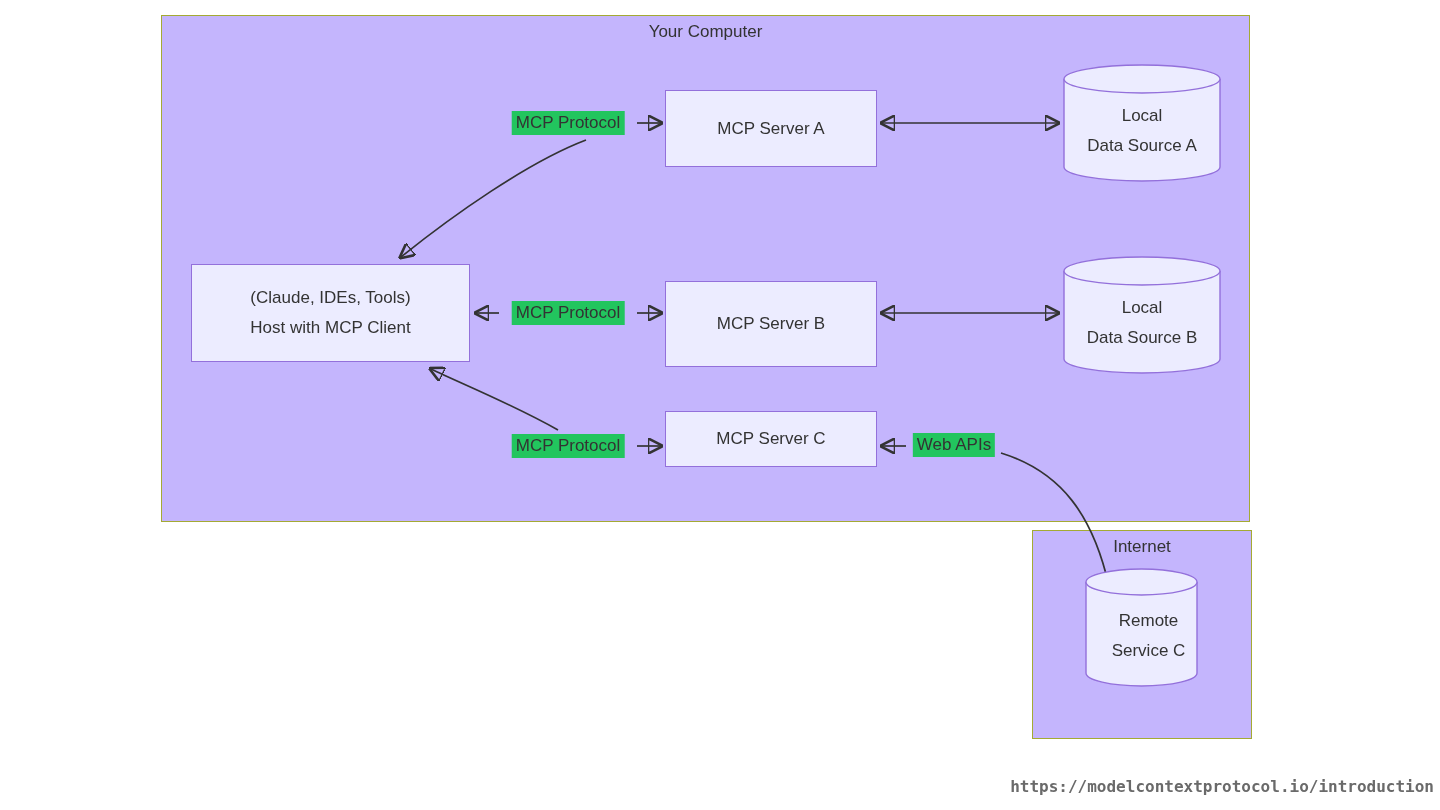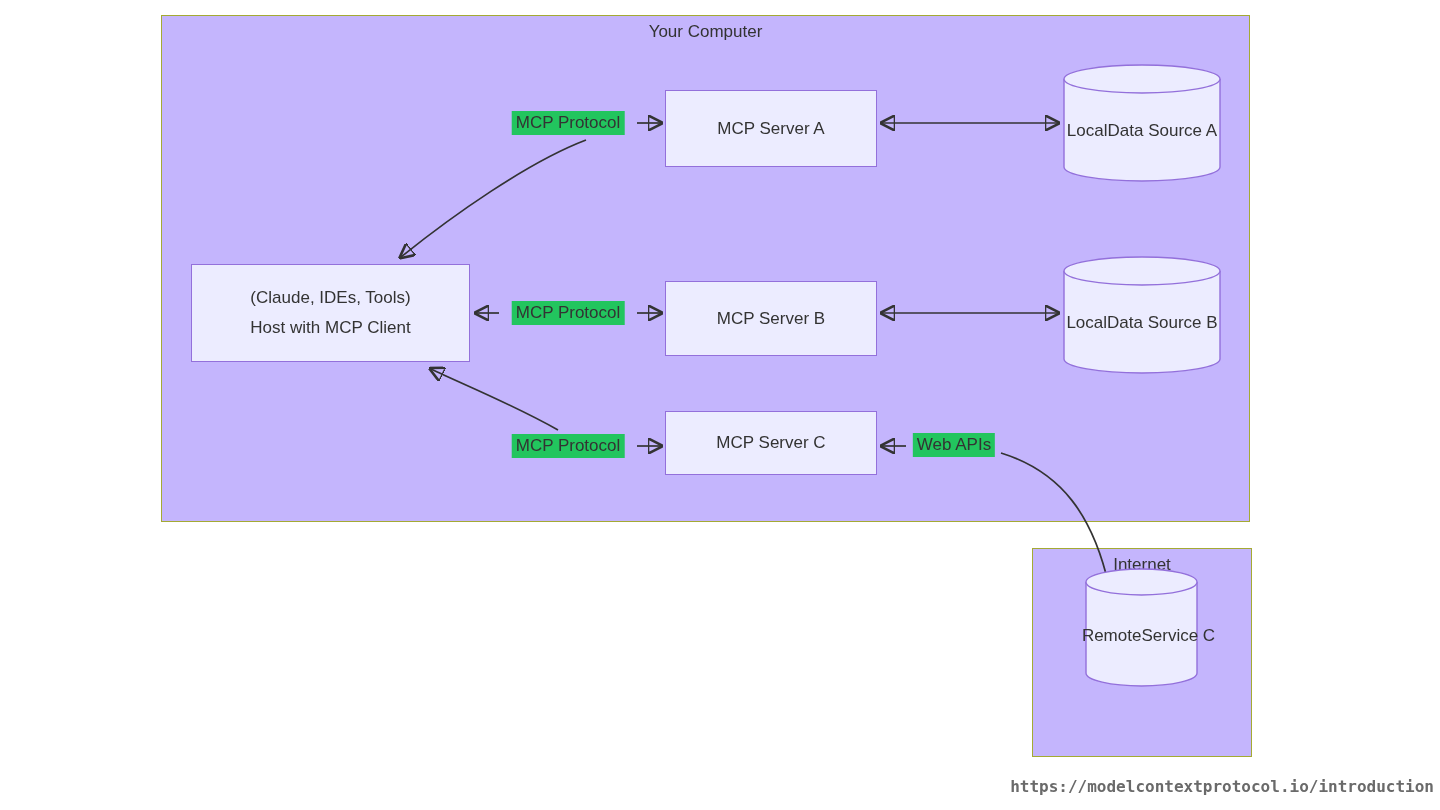--- a/index.html
+++ b/index.html
@@ -23,42 +23,42 @@
   }
   .edge-label {
     position:absolute; transform:translate(-50%,-50%);
     background:#22c55e; color:#333333; font-size:17px;
     padding:2px 4px; white-space:nowrap;
   }
   .cylinder { position:absolute; }
   .cylinder svg { display:block; }
   .cyl-label {
     position:absolute; left:0; right:0; top:0; bottom:0;
-    display:flex; flex-direction:row; align-items:center; justify-content:center;
+    display:flex; flex-direction:column; align-items:center; justify-content:center;
     padding-top:16px; box-sizing:border-box;
     font-size:17px; color:#333333; line-height:30px; text-align:center; white-space:nowrap;
   }
   .edges { position:absolute; left:0; top:0; width:1440px; height:810px; }
   .edges path { stroke:#333333; stroke-width:1.7; fill:none; }
   .footer-url {
     position:absolute; top:777px; right:6px;
     font-family:"DejaVu Sans Mono", monospace; font-weight:bold;
     font-size:16px; color:#6A6A6A; white-space:nowrap;
   }
 </style>
 </head>
 <body>
 
 <div class="canvas">
 
   <div class="group-box" style="left:161px; top:15px; width:1089px; height:507px;">
     <div class="group-title">Your Computer</div>
   </div>
 
-  <div class="group-box" style="left:1032px; top:548px; width:220px; height:209px;">
+  <div class="group-box" style="left:1032px; top:530px; width:220px; height:209px;">
     <div class="group-title">Internet</div>
   </div>
 
   <svg class="edges" viewBox="0 0 1440 810">
     <defs>
       <marker id="arrow" viewBox="0 0 10 10" refX="8.5" refY="5" markerWidth="9" markerHeight="9" orient="auto-start-reverse">
         <path d="M0,0 L10,5 L0,10 z" fill="#333333" stroke="none"></path>
       </marker>
     </defs>
 
@@ -84,24 +84,24 @@
   </svg>
 
   <div class="node" style="left:191px; top:264px; width:279px; height:98px;">
     <span>(Claude, IDEs, Tools)</span>
     <span>Host with MCP Client</span>
   </div>
 
   <div class="node" style="left:665px; top:90px; width:212px; height:77px;">
     <span>MCP Server A</span>
   </div>
-  <div class="node" style="left:665px; top:281px; width:212px; height:75px;">
+  <div class="node" style="left:665px; top:281px; width:212px; height:86px;">
     <span>MCP Server B</span>
   </div>
-  <div class="node" style="left:665px; top:411px; width:212px; height:64px;">
+  <div class="node" style="left:665px; top:411px; width:212px; height:56px;">
     <span>MCP Server C</span>
   </div>
 
   <div class="cylinder" style="left:1063px; top:64px; width:158px; height:118px;">
     <svg width="158" height="118" viewBox="0 0 158 118">
       <path d="M1 15 L1 103 A78 14 0 0 0 157 103 L157 15" fill="#ECECFF" stroke="#9370DB" stroke-width="1.4"></path>
       <ellipse cx="79" cy="15" rx="78" ry="14" fill="#ECECFF" stroke="#9370DB" stroke-width="1.4"></ellipse>
     </svg>
     <div class="cyl-label">
       <span>Local</span>

